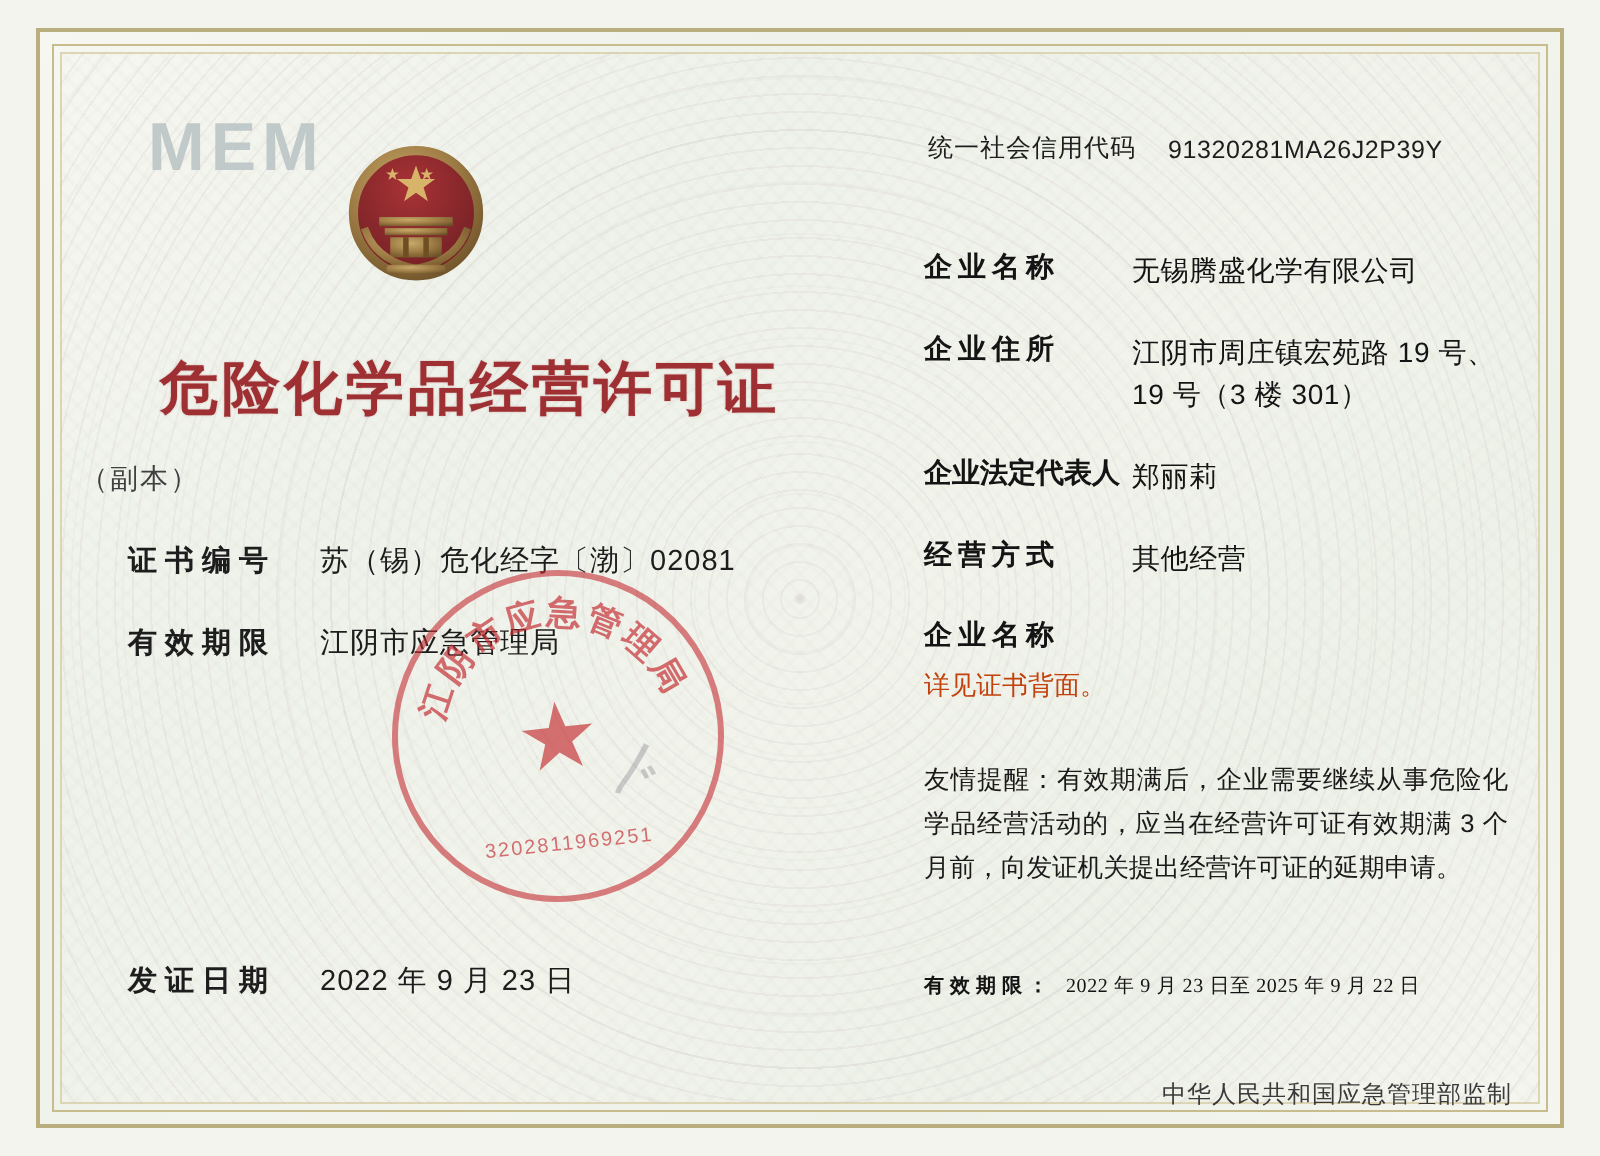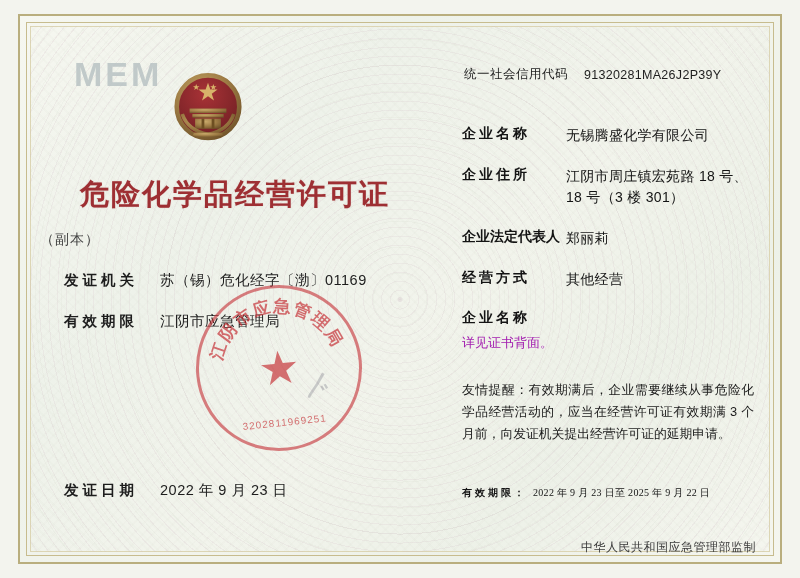--- a/index.html
+++ b/index.html
@@ -192,21 +192,21 @@
   .r-label.nospace { letter-spacing: 3px; }
   .r-value {
     flex: 1;
     line-height: 1.55;
     letter-spacing: .3px;
   }
   .r-note {
     margin-top: 6px;
     font-size: 13px;
     line-height: 1.5;
-    color: #a21caf;
+    color: #c2410c;
   }
   .tip {
     margin-top: 26px;
     font-size: 12.8px;
     line-height: 1.72;
     color: #1a1a1a;
     text-align: justify;
   }
 
   .right-valid {
@@ -327,22 +327,22 @@
     </svg>
   </div>
 
   <div class="v-divider"></div>
 
   <div class="left-col">
     <div class="cert-title">危险化学品经营许可证</div>
     <div class="cert-sub">（副本）</div>
 
     <div class="field-row">
-      <div class="field-label">发证机关</div>
-      <div class="field-value">苏（锡）危化经字〔渤〕01169</div>
+      <div class="field-label">证书编号</div>
+      <div class="field-value">苏（锡）危化经字〔渤〕02081</div>
     </div>
     <div class="field-row">
       <div class="field-label">有效期限</div>
       <div class="field-value">江阴市应急管理局</div>
     </div>
   </div>
 
   <div class="seal">
     <svg class="seal-arc" viewBox="0 0 160 160">
       <defs>
@@ -368,21 +368,21 @@
       <span class="uscc-value">91320281MA26J2P39Y</span>
     </div>
 
     <div class="r-field" style="margin-top:42px;">
       <div class="r-label">企业名称</div>
       <div class="r-value">无锡腾盛化学有限公司</div>
     </div>
 
     <div class="r-field">
       <div class="r-label">企业住所</div>
-      <div class="r-value">江阴市周庄镇宏苑路 18 号、18 号（3 楼 301）</div>
+      <div class="r-value">江阴市周庄镇宏苑路 19 号、19 号（3 楼 301）</div>
     </div>
 
     <div class="r-field">
       <div class="r-label nospace" style="letter-spacing:0;">企业法定代表人</div>
       <div class="r-value">郑丽莉</div>
     </div>
 
     <div class="r-field">
       <div class="r-label">经营方式</div>
       <div class="r-value">其他经营</div>

